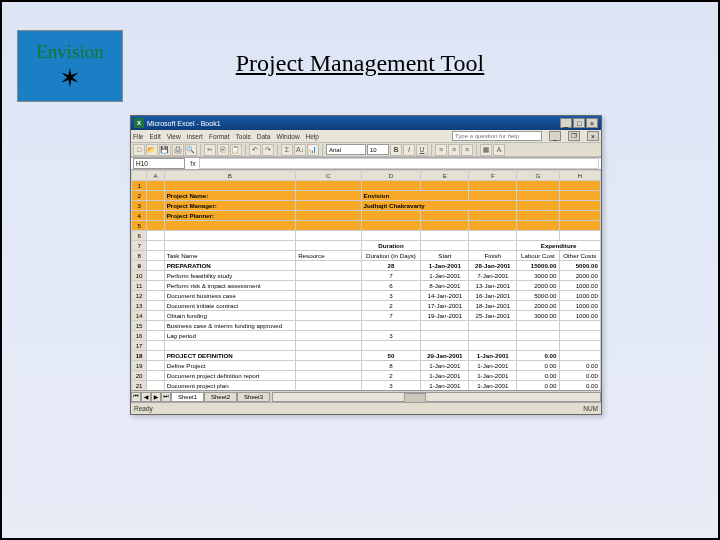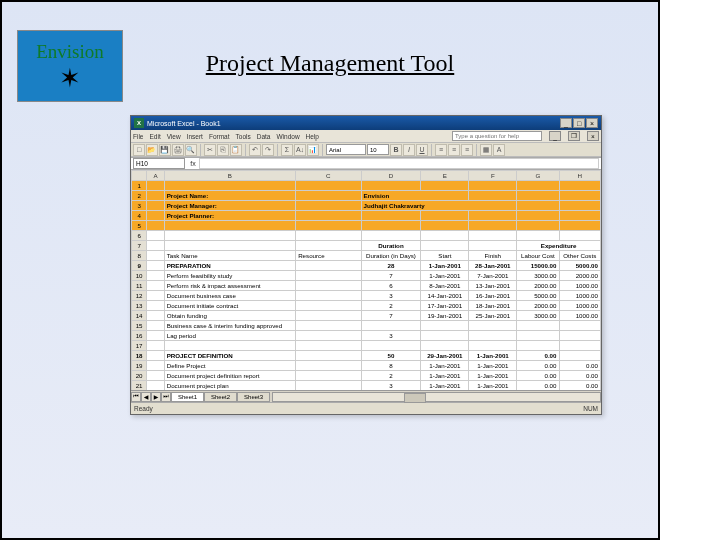--- a/index.html
+++ b/index.html
@@ -1,17 +1,17 @@
 <!DOCTYPE html>
 <html><head>
 <meta charset="utf-8">
 <style>
   * { box-sizing: border-box; margin: 0; padding: 0; }
   body { width: 720px; height: 540px; background: #fff; font-family: Arial, sans-serif; overflow: hidden; }
-  .slide { width: 660px; height: 540px; border: 2px solid #000; background: linear-gradient(to bottom, #dde5f5 0%, #e8ecf7 100%); position: relative; }
+  .slide { width: 720px; height: 540px; border: 2px solid #000; background: linear-gradient(to bottom, #dde5f5 0%, #e8ecf7 100%); position: relative; }
   .logo-box { position: absolute; top: 28px; left: 15px; width: 106px; height: 72px; background: #1a7fc4; border: 1px solid #888; display: flex; flex-direction: column; align-items: center; justify-content: center; }
   .logo-text { font-family: Georgia, serif; font-size: 19px; color: #0f7a28; font-weight: normal; }
   .logo-shape { font-size: 26px; color: #000; line-height: 1; margin-top: 2px; }
   .page-title { position: absolute; top: 48px; left: 50%; transform: translateX(-50%); font-family: "Times New Roman", serif; font-size: 24px; font-weight: normal; text-decoration: underline; color: #000; text-align: right; }
   .excel-window { position: absolute; top: 113px; left: 128px; width: 472px; height: 300px; background: #dcd8cc; border: 1px solid #666; font-size: 7px; font-family: "Segoe UI", Tahoma, sans-serif; display: flex; flex-direction: column; box-shadow: 2px 2px 5px rgba(0,0,0,0.2); }
   .titlebar { height: 14px; background: linear-gradient(to bottom, #1a5aa8, #0d3d7a); color: #fff; display: flex; align-items: center; padding: 0 3px; font-size: 7px; }
   .titlebar .x-icon { width: 10px; height: 10px; background: #217346; margin-right: 3px; display: inline-flex; align-items: center; justify-content: center; font-weight: bold; font-size: 6px; }
   .titlebar-spacer { flex: 1; }
   .winbtn { width: 12px; height: 10px; background: #d8d4c8; color: #000; display: inline-flex; align-items: center; justify-content: center; margin-left: 1px; font-size: 7px; border: 1px solid #888; }
   .menubar { height: 12px; background: #e8e4d8; display: flex; align-items: center; padding: 0 2px; gap: 6px; color: #333; }

